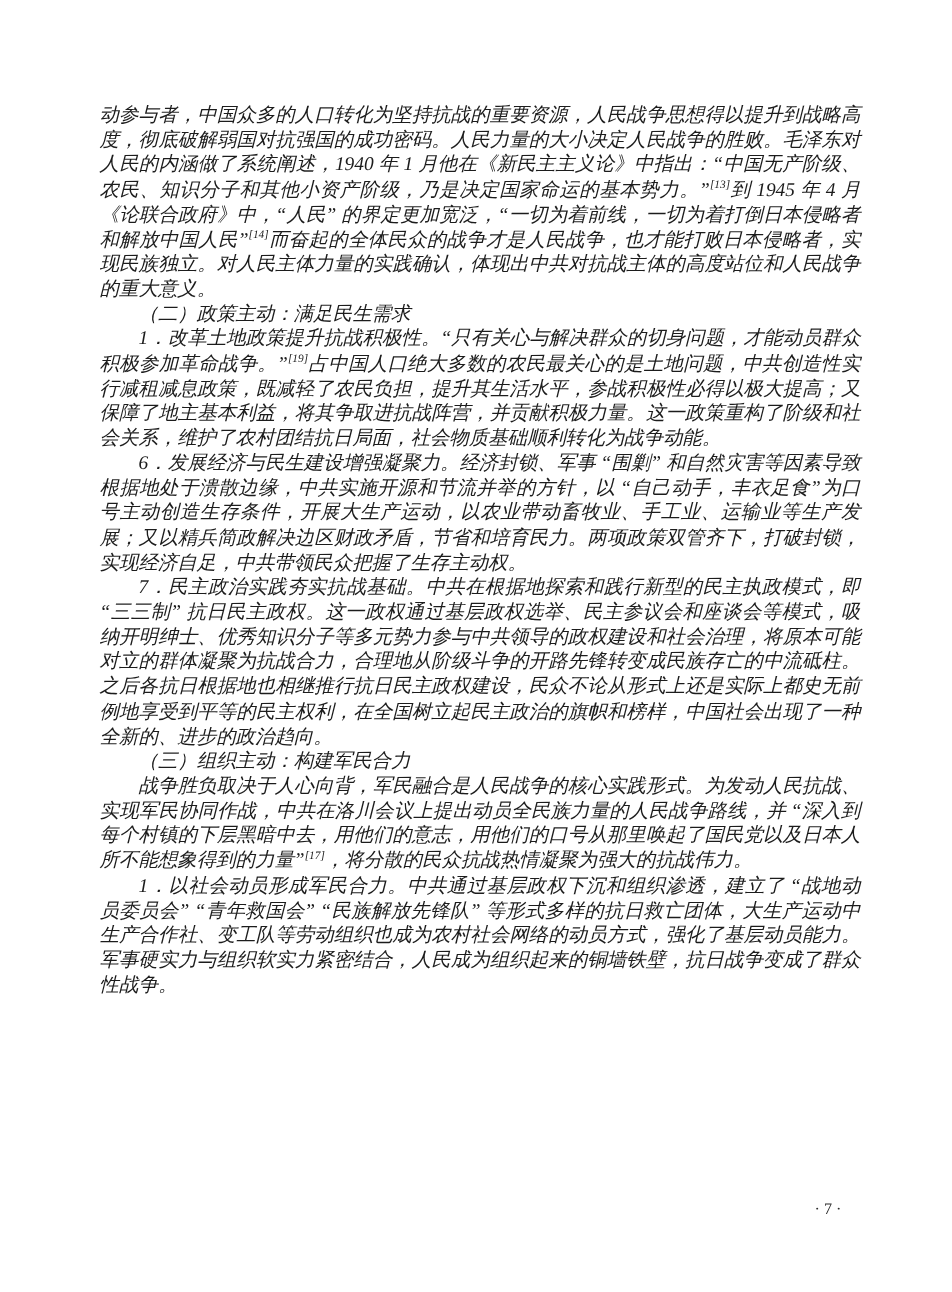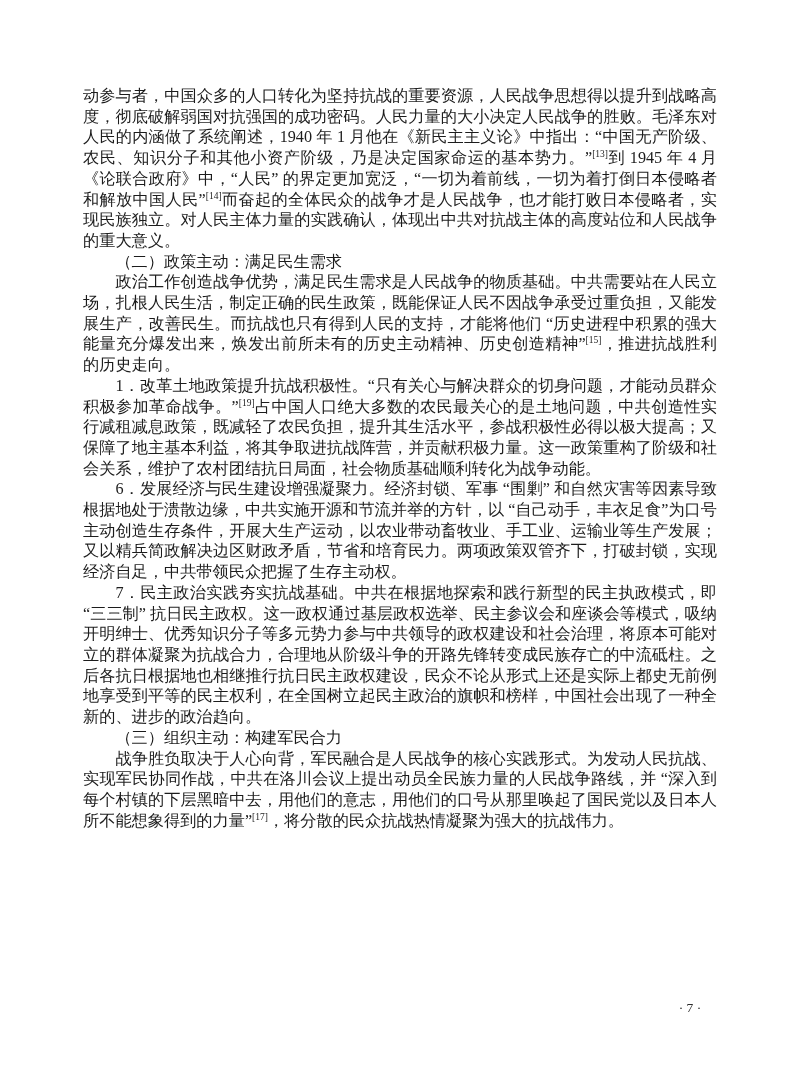--- a/index.html
+++ b/index.html
@@ -18,20 +18,21 @@
   }
   .body-text {
     position: absolute;
     left: 83px;
     top: 86px;
     width: 634px;
     font-size: 16.2px;
     line-height: 20.7px;
     text-align: justify;
     letter-spacing: 0;
+    font-style: italic;
   }
   .para {
     margin: 0;
     padding: 0;
     text-indent: 2em;
   }
   .para.continuation {
     text-indent: 0;
   }
   .para sup {
@@ -51,21 +52,21 @@
     font-family: "Liberation Serif", "DejaVu Serif", serif;
   }
 </style>
 </head>
 <body>
 
 <div class="sheet">
   <div class="body-text" id="page-body">
       <p class="para continuation">动参与者，中国众多的人口转化为坚持抗战的重要资源，人民战争思想得以提升到战略高度，彻底破解弱国对抗强国的成功密码。人民力量的大小决定人民战争的胜败。毛泽东对人民的内涵做了系统阐述，1940 年 1 月他在《新民主主义论》中指出：“中国无产阶级、农民、知识分子和其他小资产阶级，乃是决定国家命运的基本势力。”<sup>[13]</sup>到 1945 年 4 月《论联合政府》中，“人民” 的界定更加宽泛，“一切为着前线，一切为着打倒日本侵略者和解放中国人民”<sup>[14]</sup>而奋起的全体民众的战争才是人民战争，也才能打败日本侵略者，实现民族独立。对人民主体力量的实践确认，体现出中共对抗战主体的高度站位和人民战争的重大意义。</p>
       <p class="para heading">（二）政策主动：满足民生需求</p>
-      <p class="para normal">政治工作创造战争优势，满足民生需求是人民战争的物质基础。中共需要站在人民立场，扎根人民生活，制定正确的民生政策，既能保证人民不因战争承受过重负担，又能发展生产，改善民生。而抗战也只有得到人民的支持，才能将他们 “历史进程中积累的强大能量充分爆发出来，焕发出前所未有的历史主动精神、历史创造精神”<sup>[15]</sup>，推进抗战胜利的历史走向。</p>
       <p class="para normal">1．改革土地政策提升抗战积极性。“只有关心与解决群众的切身问题，才能动员群众积极参加革命战争。”<sup>[19]</sup>占中国人口绝大多数的农民最关心的是土地问题，中共创造性实行减租减息政策，既减轻了农民负担，提升其生活水平，参战积极性必得以极大提高；又保障了地主基本利益，将其争取进抗战阵营，并贡献积极力量。这一政策重构了阶级和社会关系，维护了农村团结抗日局面，社会物质基础顺利转化为战争动能。</p>
       <p class="para normal">6．发展经济与民生建设增强凝聚力。经济封锁、军事 “围剿” 和自然灾害等因素导致根据地处于溃散边缘，中共实施开源和节流并举的方针，以 “自己动手，丰衣足食”为口号主动创造生存条件，开展大生产运动，以农业带动畜牧业、手工业、运输业等生产发展；又以精兵简政解决边区财政矛盾，节省和培育民力。两项政策双管齐下，打破封锁，实现经济自足，中共带领民众把握了生存主动权。</p>
       <p class="para normal">7．民主政治实践夯实抗战基础。中共在根据地探索和践行新型的民主执政模式，即“三三制” 抗日民主政权。这一政权通过基层政权选举、民主参议会和座谈会等模式，吸纳开明绅士、优秀知识分子等多元势力参与中共领导的政权建设和社会治理，将原本可能对立的群体凝聚为抗战合力，合理地从阶级斗争的开路先锋转变成民族存亡的中流砥柱。之后各抗日根据地也相继推行抗日民主政权建设，民众不论从形式上还是实际上都史无前例地享受到平等的民主权利，在全国树立起民主政治的旗帜和榜样，中国社会出现了一种全新的、进步的政治趋向。</p>
       <p class="para heading">（三）组织主动：构建军民合力</p>
       <p class="para normal">战争胜负取决于人心向背，军民融合是人民战争的核心实践形式。为发动人民抗战、实现军民协同作战，中共在洛川会议上提出动员全民族力量的人民战争路线，并 “深入到每个村镇的下层黑暗中去，用他们的意志，用他们的口号从那里唤起了国民党以及日本人所不能想象得到的力量”<sup>[17]</sup>，将分散的民众抗战热情凝聚为强大的抗战伟力。</p>
+      <p class="para normal">1．以社会动员形成军民合力。中共通过基层政权下沉和组织渗透，建立了 “战地动员委员会” “青年救国会” “民族解放先锋队” 等形式多样的抗日救亡团体，大生产运动中生产合作社、变工队等劳动组织也成为农村社会网络的动员方式，强化了基层动员能力。军事硬实力与组织软实力紧密结合，人民成为组织起来的铜墙铁壁，抗日战争变成了群众性战争。</p>
     </div>
   <div class="footer-page-number">· 7 ·</div>
 </div>
 
 </body></html>

